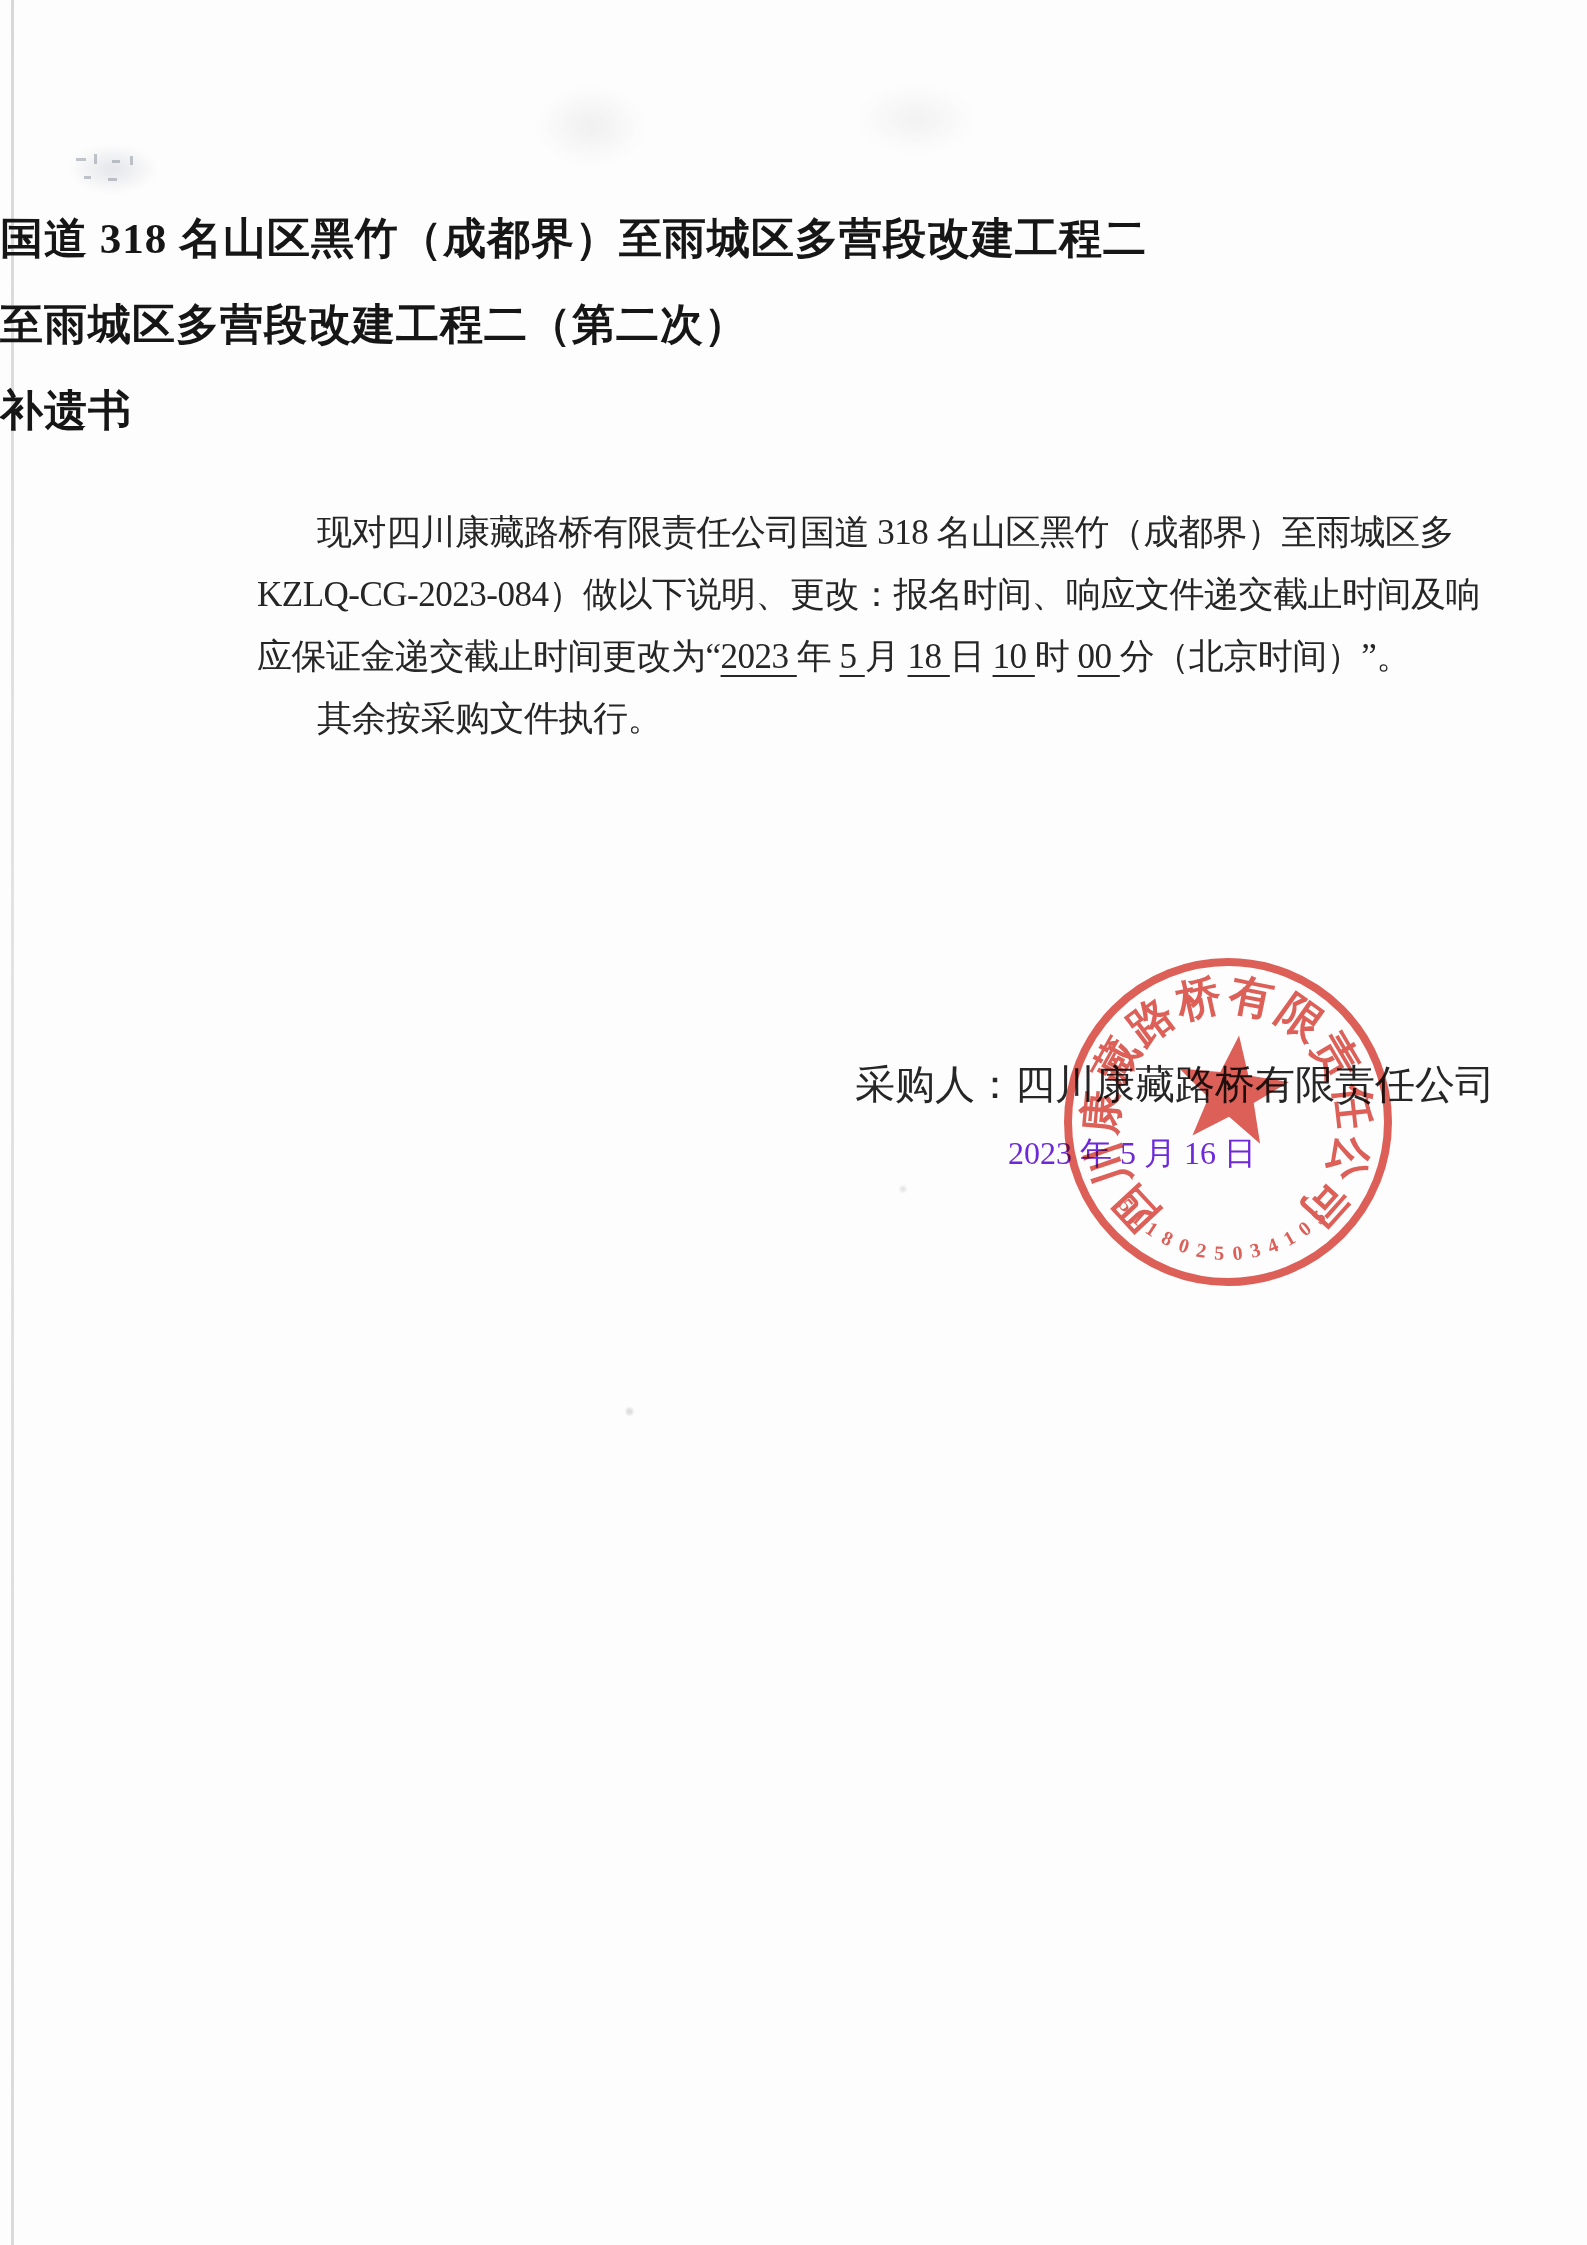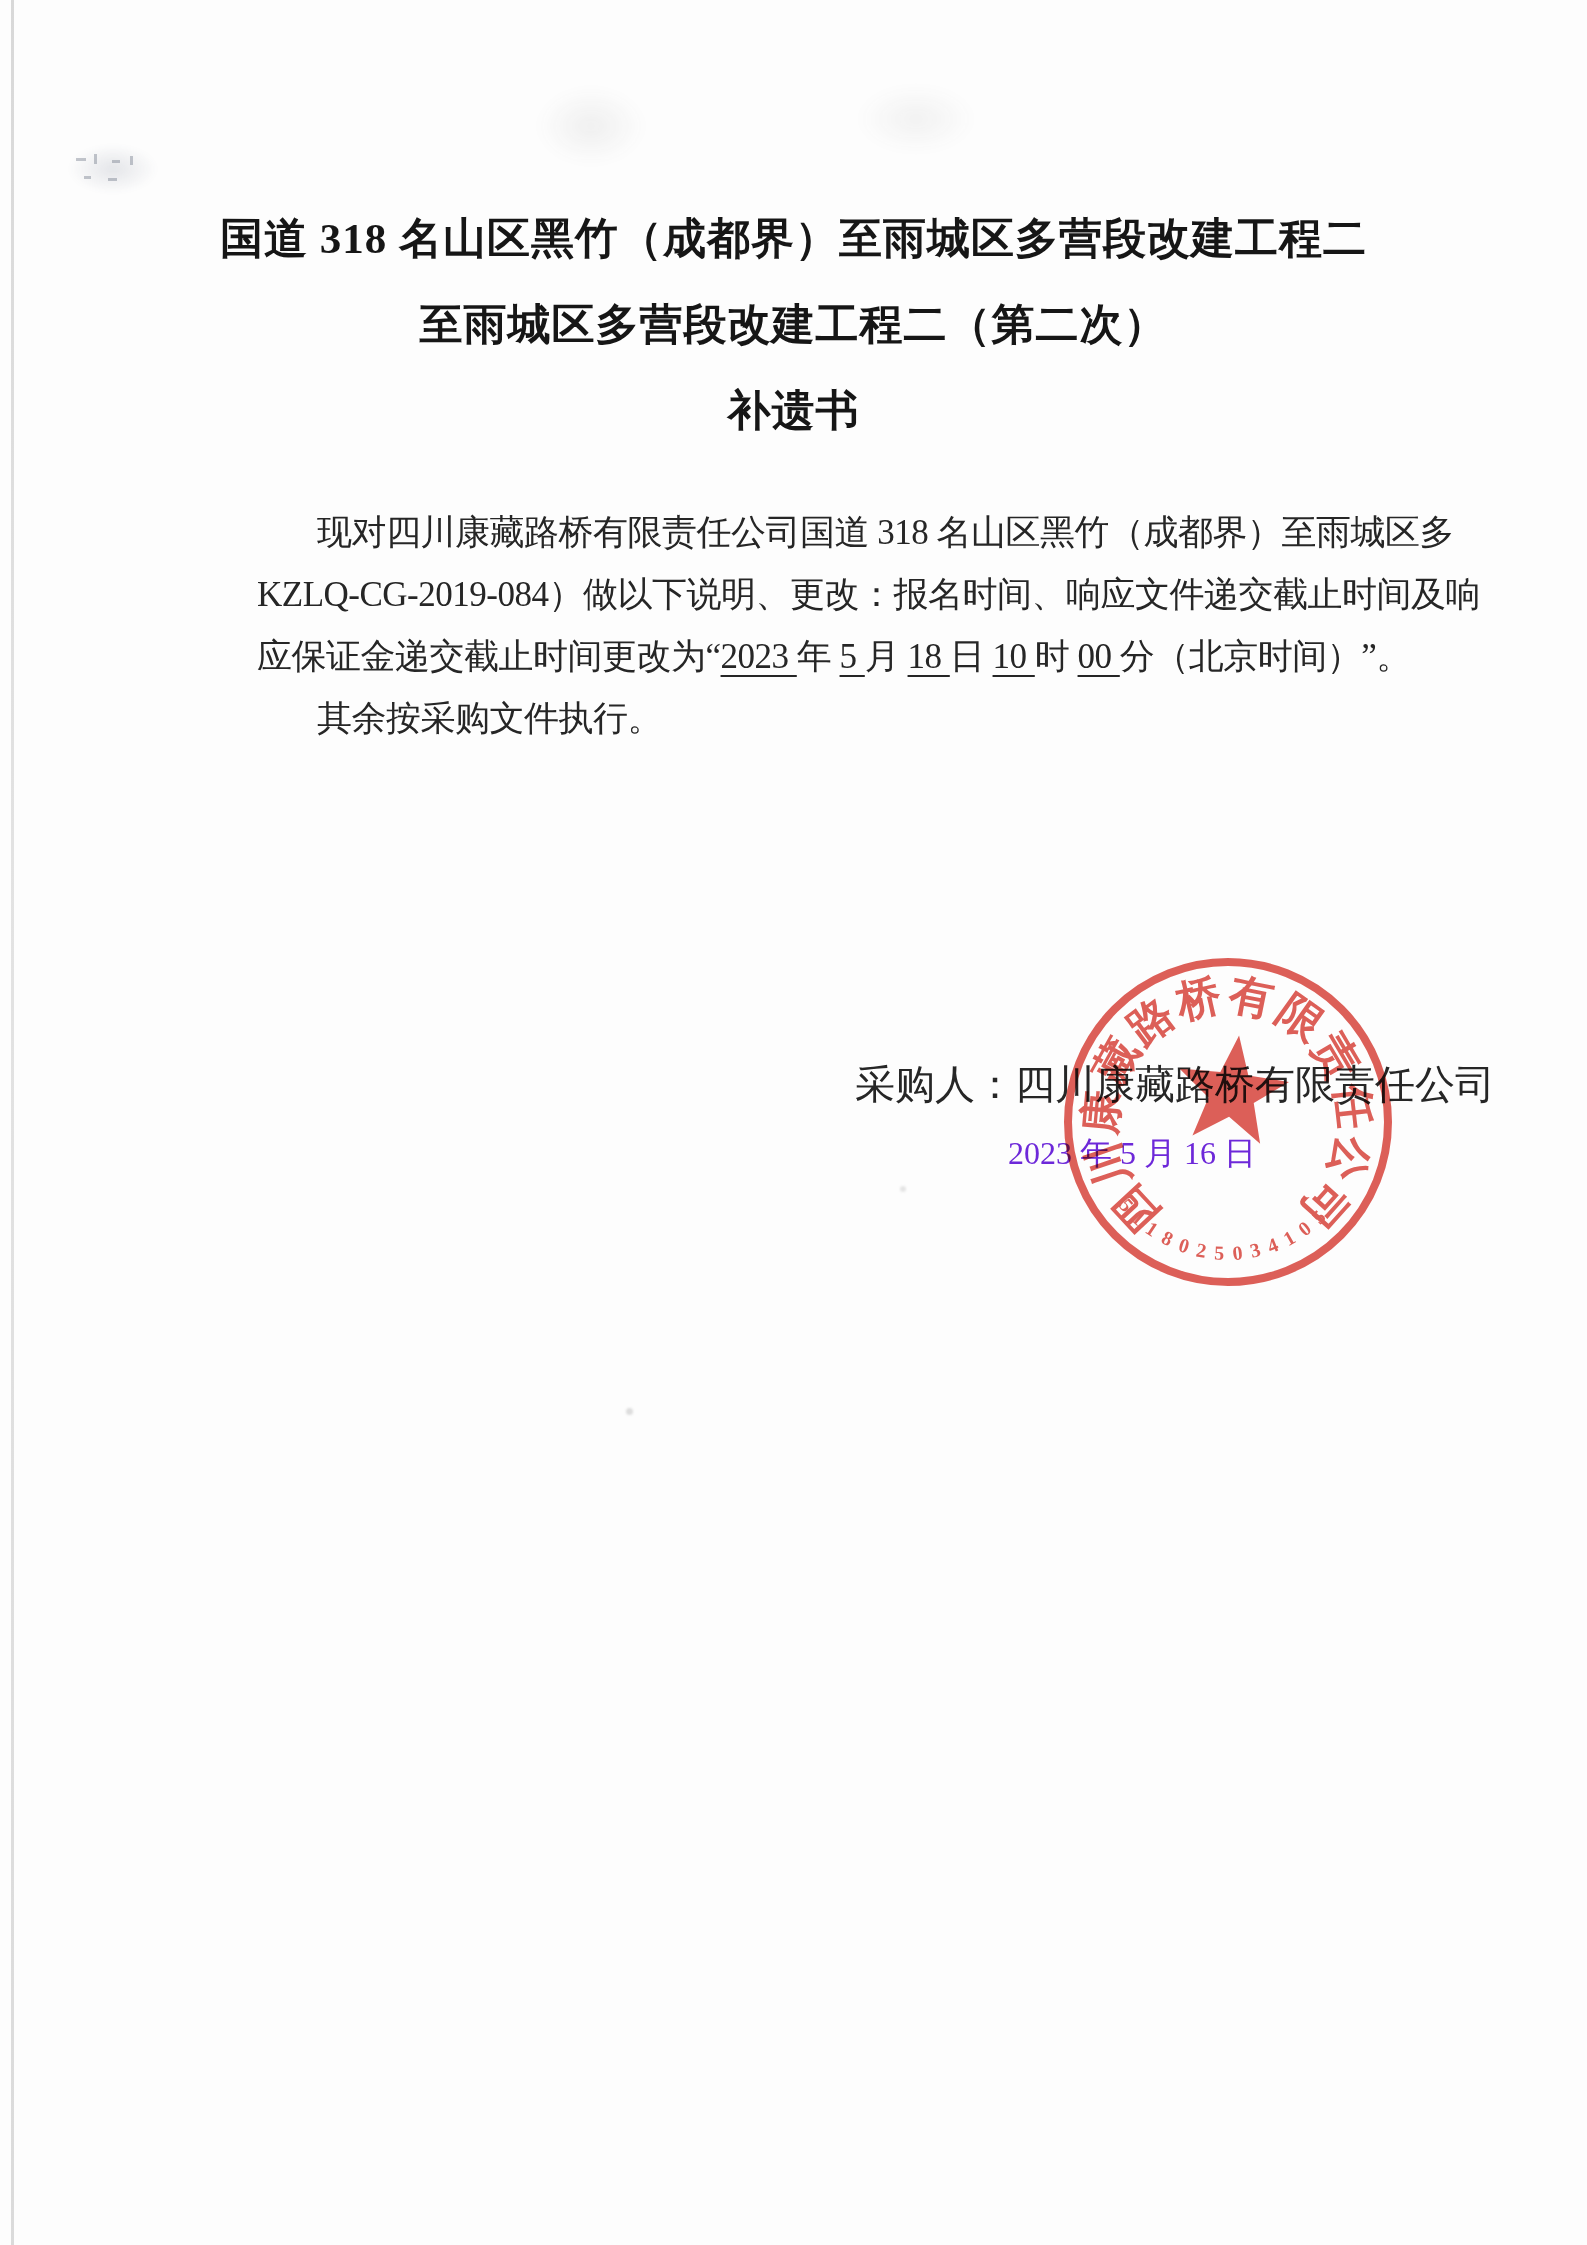--- a/index.html
+++ b/index.html
@@ -39,21 +39,21 @@
   .speck-2 { position:absolute; left: 900px; top: 1186px; width: 6px; height: 6px; border-radius:50%; background: rgba(80,80,80,.14); filter: blur(1px); }
   .pen-marks { position:absolute; left: 74px; top: 150px; width: 80px; height: 40px; opacity:.35; }
   .pen-marks span { position:absolute; background:#5a6375; }
 
   
   .title-block {
     position: absolute;
     left: 0;
     top: 196px;
     width: 100%;
-    text-align: center;
+    text-align: left;
     font-weight: 700;
     font-size: 43px;
     line-height: 86px;
     color: #161616;
     letter-spacing: 1px;
   }
 
   
   .body-block {
     position: absolute;
@@ -131,21 +131,21 @@
   </div>
 
   <div class="title-block">
     <div>国道 318 名山区黑竹（成都界）至雨城区多营段改建工程二</div>
     <div>至雨城区多营段改建工程二（第二次）</div>
     <div>补遗书</div>
   </div>
 
   <div class="body-block">
     <div class="line indent-1">现对四川康藏路桥有限责任公司国道 318 名山区黑竹（成都界）至雨城区多</div>
-    <div class="line">KZLQ-CG-2019-084）做以下说明、更改：报名时间、响应文件递交截止时间及响</div>
+    <div class="line">KZLQ-CG-2023-084）做以下说明、更改：报名时间、响应文件递交截止时间及响</div>
     <div class="line"><span>应保证金递交截止时间更改为“</span><span class="u">2023 </span><span>年 </span><span class="u">5 </span><span>月 </span><span class="u">18 </span><span>日 </span><span class="u">10 </span><span>时 </span><span class="u">00 </span><span>分（北京时间）”。</span></div>
     <div class="line indent-1">其余按采购文件执行。</div>
   </div>
 
   <div class="sig-purchaser">采购人：四川康藏路桥有限责任公司</div>
   <div class="sig-date">2023 年 5 月 16 日</div>
 
   <svg class="stamp" viewBox="0 0 340 340" xmlns="http://www.w3.org/2000/svg">
     <defs>
       <path id="arc-top" d="M 105.8 261.8 A 112 112 0 1 1 234.2 261.8" fill="none"></path>

